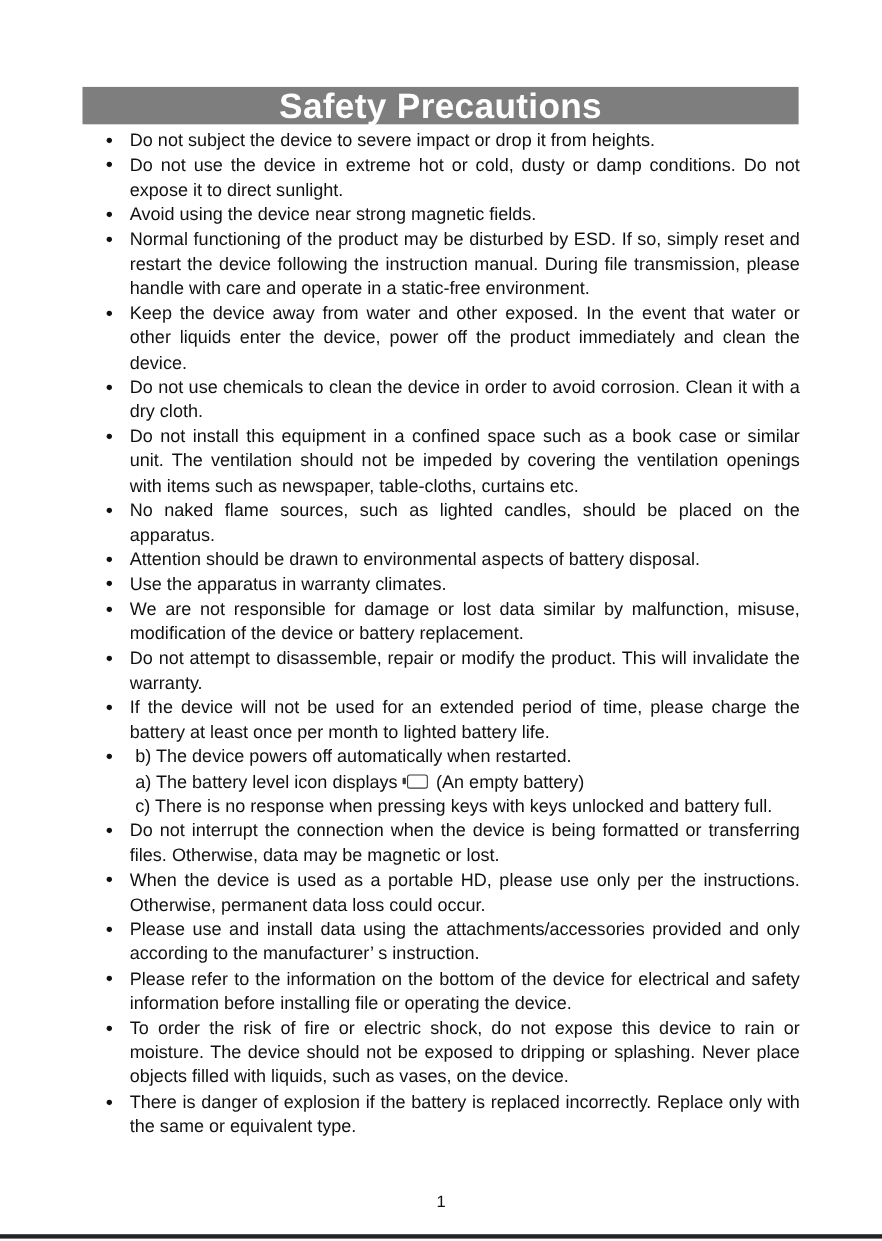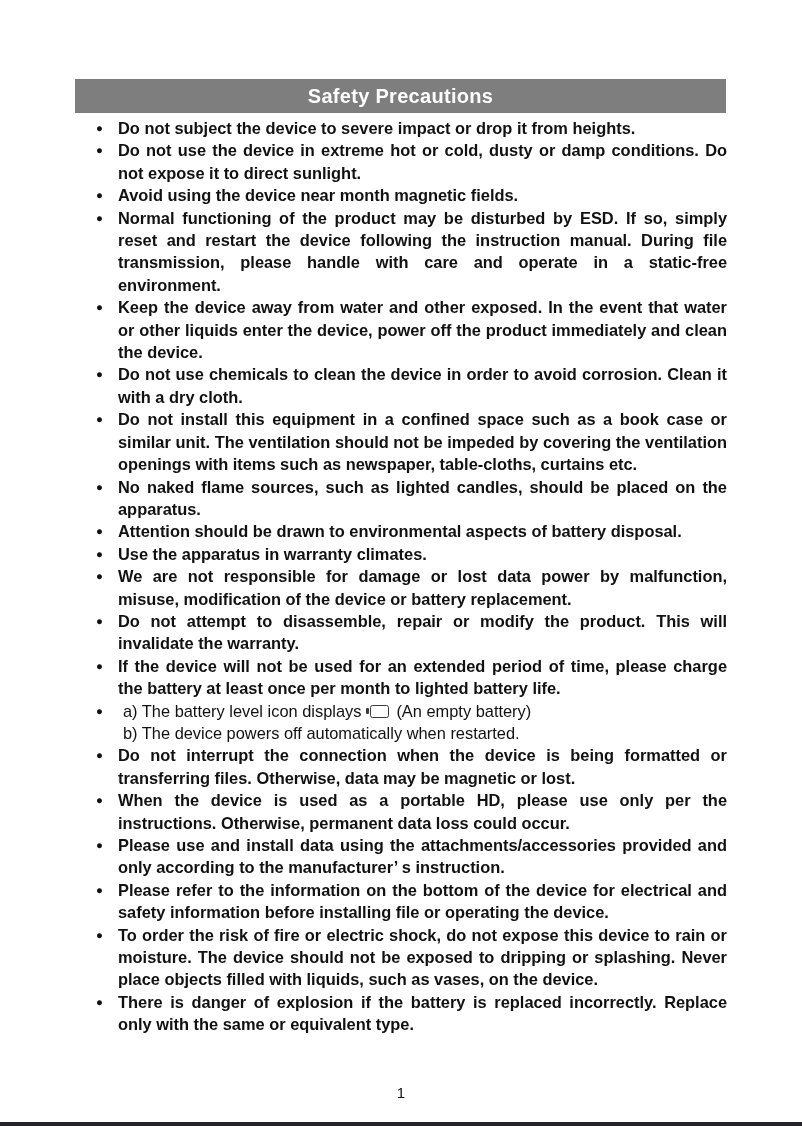--- a/index.html
+++ b/index.html
@@ -22,21 +22,21 @@
     top: 79px;
     width: 651px;
     height: 34px;
     background: #7e7e7e;
     display: flex;
     align-items: center;
     justify-content: center;
   }
   .header-bar .title {
     color: #ffffff;
-    font-size: 20px;
+    font-size: 32px;
     font-weight: bold;
     letter-spacing: 0.3px;
     white-space: nowrap;
   }
   .list {
     position: absolute;
     left: 96px;
     top: 117px;
     width: 631px;
     font-size: 16.4px;
@@ -53,21 +53,20 @@
     top: 0;
     width: 14px;
     font-size: 11.5px;
     line-height: 22.4px;
     color: #111111;
     text-align: left;
   }
   .item-text {
     display: block;
     text-align: justify;
-    font-weight: bold;
   }
   .sublines {
     padding-left: 5px;
   }
   .subline {
     display: block;
   }
   .battery {
     display: inline-block;
     vertical-align: -1px;
@@ -126,21 +125,21 @@
       <span class="item-text">Do not subject the device to severe impact or drop it from heights.</span>
     </div>
 
     <div class="item">
       <span class="bullet">●</span>
       <span class="item-text">Do not use the device in extreme hot or cold, dusty or damp conditions. Do not expose it to direct sunlight.</span>
     </div>
 
     <div class="item">
       <span class="bullet">●</span>
-      <span class="item-text">Avoid using the device near month magnetic fields.</span>
+      <span class="item-text">Avoid using the device near strong magnetic fields.</span>
     </div>
 
     <div class="item">
       <span class="bullet">●</span>
       <span class="item-text">Normal functioning of the product may be disturbed by ESD. If so, simply reset and restart the device following the instruction manual. During file transmission, please handle with care and operate in a static-free environment.</span>
     </div>
 
     <div class="item">
       <span class="bullet">●</span>
       <span class="item-text">Keep the device away from water and other exposed. In the event that water or other liquids enter the device, power off the product immediately and clean the device.</span>
@@ -166,38 +165,39 @@
       <span class="item-text">Attention should be drawn to environmental aspects of battery disposal.</span>
     </div>
 
     <div class="item">
       <span class="bullet">●</span>
       <span class="item-text">Use the apparatus in warranty climates.</span>
     </div>
 
     <div class="item">
       <span class="bullet">●</span>
-      <span class="item-text">We are not responsible for damage or lost data power by malfunction, misuse, modification of the device or battery replacement.</span>
+      <span class="item-text">We are not responsible for damage or lost data similar by malfunction, misuse, modification of the device or battery replacement.</span>
     </div>
 
     <div class="item">
       <span class="bullet">●</span>
       <span class="item-text">Do not attempt to disassemble, repair or modify the product. This will invalidate the warranty.</span>
     </div>
 
     <div class="item">
       <span class="bullet">●</span>
       <span class="item-text">If the device will not be used for an extended period of time, please charge the battery at least once per month to lighted battery life.</span>
     </div>
 
     <div class="item">
       <span class="bullet">●</span>
       <div class="sublines">
+        <span class="subline">b) The device powers off automatically when restarted.</span>
         <span class="subline"><span>a) The battery level icon displays</span><span class="battery"></span><span>(An empty battery)</span></span>
-        <span class="subline">b) The device powers off automatically when restarted.</span>
+        <span class="subline">c) There is no response when pressing keys with keys unlocked and battery full.</span>
       </div>
     </div>
 
     <div class="item">
       <span class="bullet">●</span>
       <span class="item-text">Do not interrupt the connection when the device is being formatted or transferring files. Otherwise, data may be magnetic or lost.</span>
     </div>
 
     <div class="item">
       <span class="bullet">●</span>

